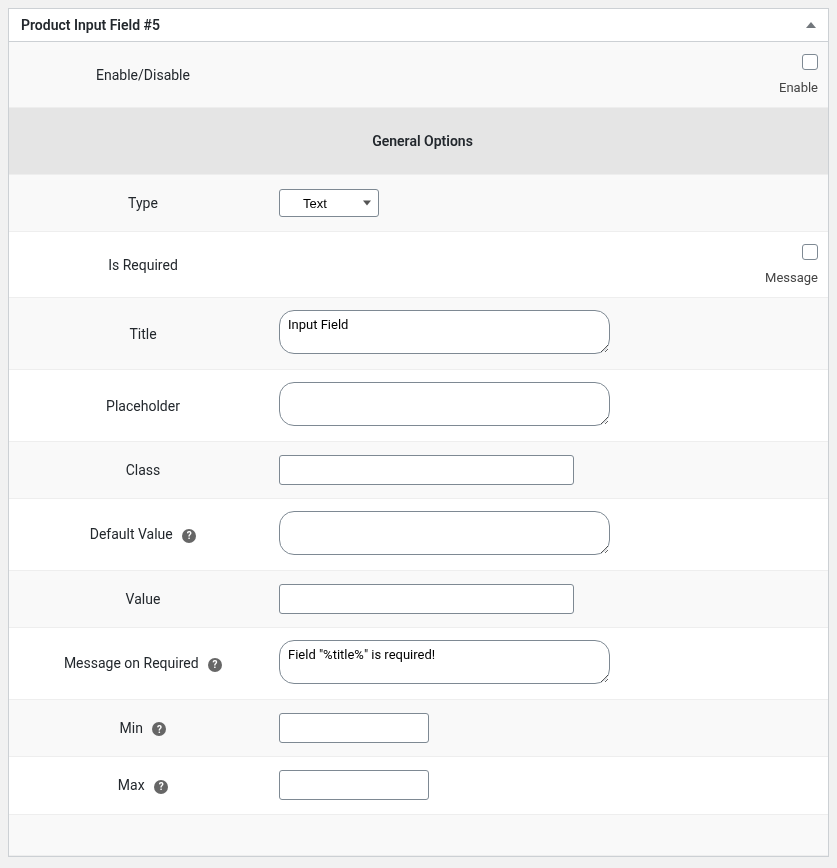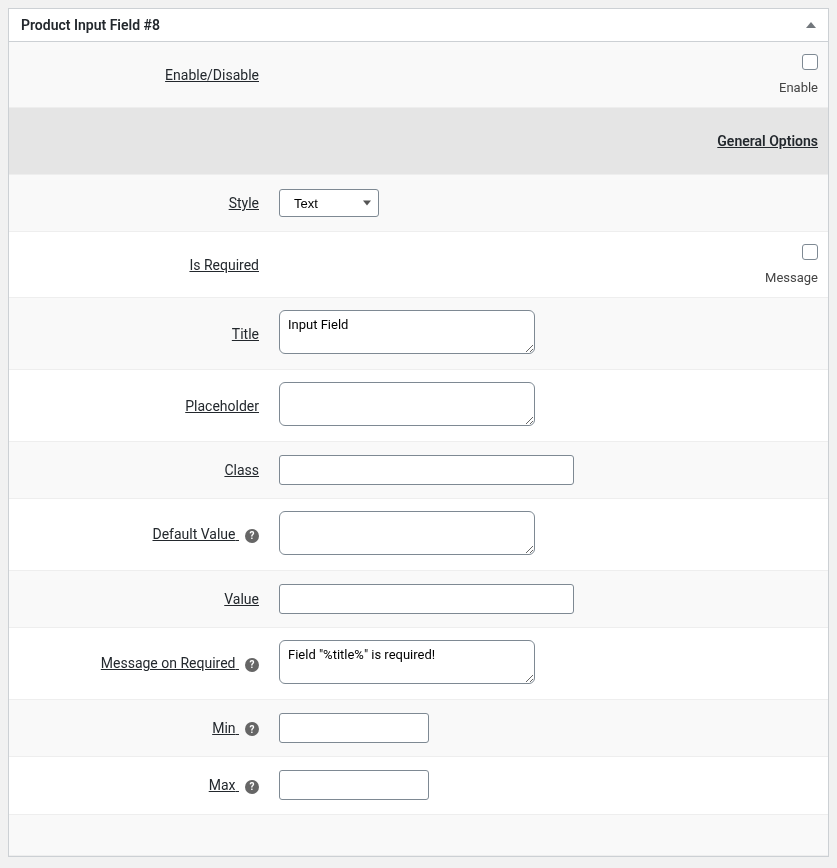--- a/index.html
+++ b/index.html
@@ -46,28 +46,27 @@
     .form-table tr {
       border-bottom: 1px solid #eee;
     }
     .form-table tr:nth-child(odd) {
       background: #f9f9f9;
     }
     .form-table tr.section-header {
       background: #e5e5e5;
     }
     .form-table th {
-      text-align: right;
+      text-align: center;
       font-weight: 400;
       color: #23282d;
       padding: 20px 10px 20px 18px;
       width: 260px;
       vertical-align: middle;
       font-size: 14px;
-      text-decoration: underline;
     }
     .form-table td {
       padding: 12px 10px;
       vertical-align: middle;
     }
     .section-header th {
       font-weight: 600;
       padding: 25px 10px 25px 18px;
       font-size: 14px;
     }
@@ -87,21 +86,21 @@
       cursor: pointer;
     }
     .checkbox-label {
       font-size: 13px;
       color: #444;
     }
     select {
       height: 28px;
       border: 1px solid #7e8993;
       border-radius: 3px;
-      padding: 0 24px 0 14px;
+      padding: 0 24px 0 23px;
       font-size: 13px;
       background: #fff;
       min-width: 100px;
       appearance: none;
       cursor: pointer;
       position: relative;
     }
     .select-wrap {
       position: relative;
       display: inline-block;
@@ -113,24 +112,24 @@
       top: 50%;
       transform: translateY(-50%);
       width: 0;
       height: 0;
       border-left: 4px solid transparent;
       border-right: 4px solid transparent;
       border-top: 5px solid #555;
       pointer-events: none;
     }
     textarea {
-      width: 256px;
+      width: 331px;
       min-height: 40px;
       border: 1px solid #7e8993;
-      border-radius: 6px;
+      border-radius: 15px;
       padding: 6px 8px;
       font-size: 13px;
       font-family: inherit;
       background: #fff;
       resize: both;
     }
     input[type="text"] {
       width: 295px;
       height: 30px;
       border: 1px solid #7e8993;
@@ -156,42 +155,42 @@
       margin-left: 6px;
       cursor: help;
       vertical-align: middle;
     }
   </style>
 </head>
 <body>
 
 <div class="panel">
   <div class="panel-header">
-    <h2>Product Input Field #8</h2>
+    <h2>Product Input Field #5</h2>
     <span class="toggle-indicator"></span>
   </div>
 
   <table class="form-table">
     <tbody>
       <tr>
         <th>Enable/Disable</th>
         <td>
           <div class="checkbox-wrap">
             <input type="checkbox" style="">
             <span class="checkbox-label">Enable</span>
           </div>
         </td>
       </tr>
 
       <tr class="section-header">
         <th colspan="2">General Options</th>
       </tr>
 
       <tr>
-        <th>Style</th>
+        <th>Type</th>
         <td>
           <div class="select-wrap">
             <select>
               <option>Text</option>
             </select>
           </div>
         </td>
       </tr>
 
       <tr>

